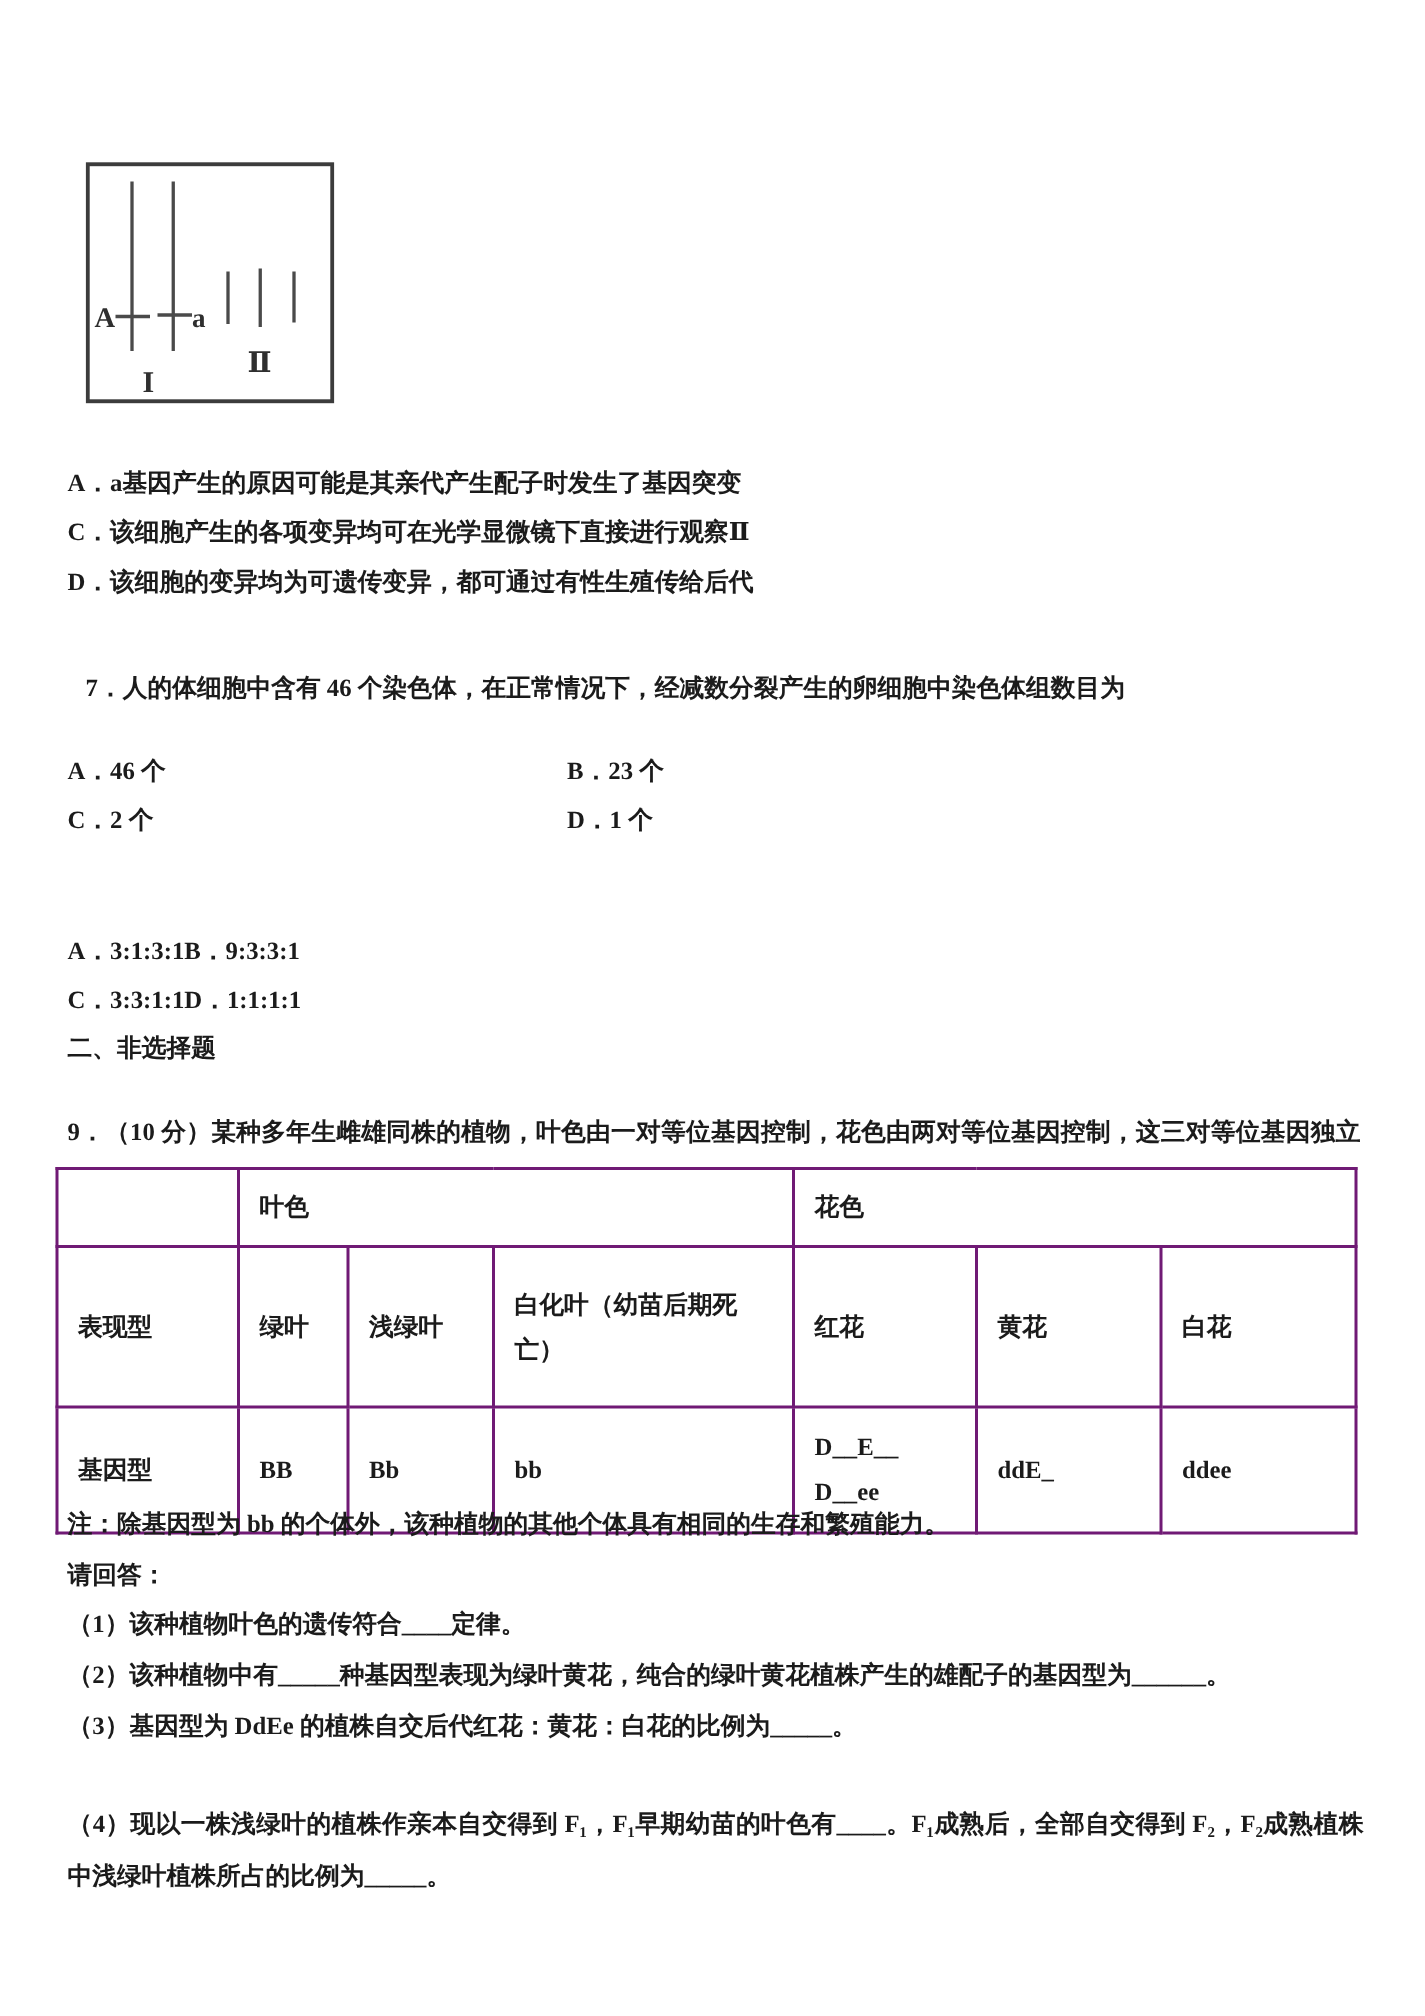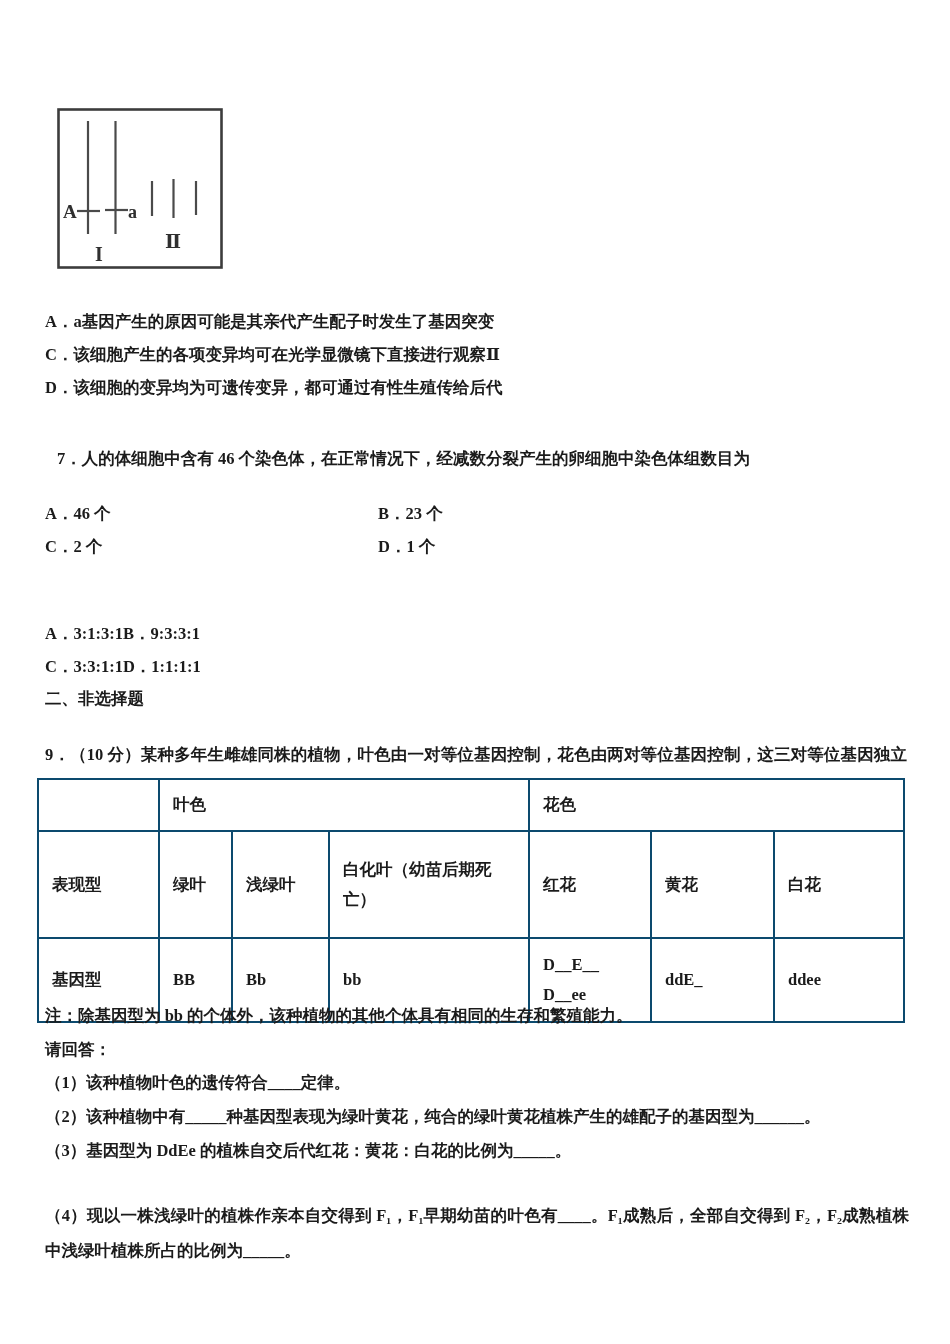--- a/index.html
+++ b/index.html
@@ -22,21 +22,21 @@
   .q4para { width: 864px; line-height: 35px; margin-top: 30px; }
   .optcol { display: inline-block; width: 333px; margin-top: 22px; }
 
   table.gtable {
     border-collapse: collapse;
     table-layout: fixed;
     width: 866px;
     background: #fff;
   }
   table.gtable td {
-    border: 2px solid #0c4a6e;
+    border: 2px solid #701a75;
     vertical-align: middle;
     padding: 2px 10px 2px 13px;
     line-height: 30px;
     box-sizing: border-box;
     overflow: hidden;
   }
   td.wrapcell { padding-right: 34px; }
   td.multiline { white-space: pre-line; }
   tr.r1 { height: 52px; }
   tr.r2 { height: 107px; }

